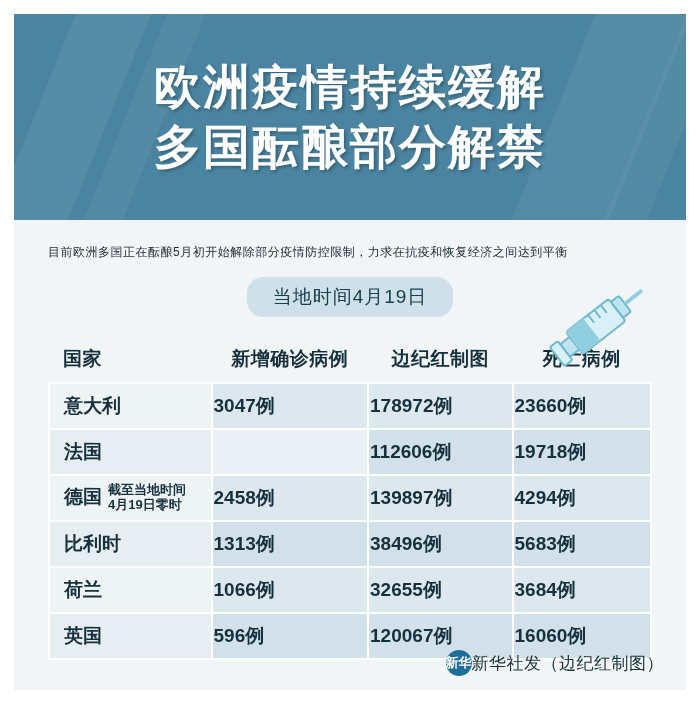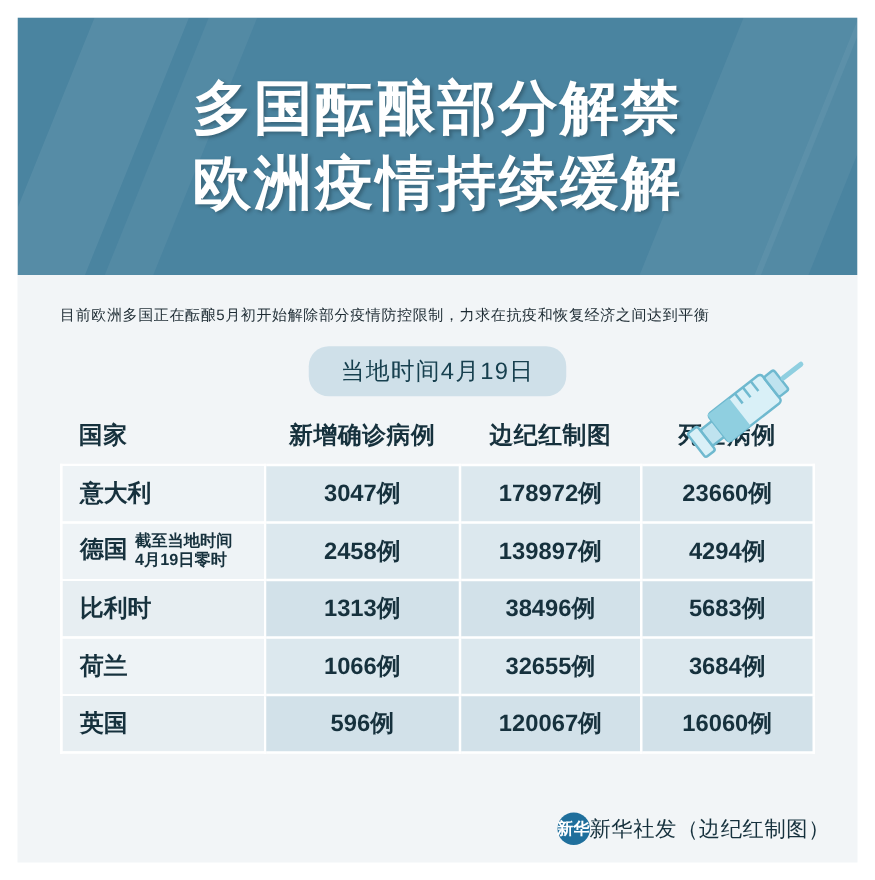--- a/index.html
+++ b/index.html
@@ -102,21 +102,21 @@
   .syringe {
     position: absolute;
     right: 26px;
     top: 52px;
     width: 120px;
     height: 110px;
   }
 
   
   table.data {
-    margin-top: 12px;
+    margin-top: 23px;
     width: 100%;
     border-collapse: collapse;
     table-layout: fixed;
   }
   table.data col.c0 { width: 27%; }
   table.data col.c1 { width: 26%; }
   table.data col.c2 { width: 24%; }
   table.data col.c3 { width: 23%; }
 
   table.data th {
@@ -129,21 +129,21 @@
   }
   table.data th.country-h {
     text-align: left;
     padding-left: 14px;
   }
   table.data td {
     height: 42px;
     font-size: 19px;
     font-weight: bold;
     color: #16313d;
-    text-align: center;
+    text-align: left;
     border-top: 2px solid #ffffff;
     border-bottom: 2px solid #ffffff;
     border-left: 2px solid #ffffff;
     border-right: 2px solid #ffffff;
     background: #dce8ee;
   }
   table.data td.country {
     text-align: left;
     padding-left: 14px;
     background: #eef3f6;
@@ -197,22 +197,22 @@
 
 <div class="poster">
   <div class="frame">
 
     <div class="banner">
       <div class="stripe s1"></div>
       <div class="stripe s2"></div>
       <div class="stripe s3"></div>
       <div class="stripe s4"></div>
       <div class="banner-inner">
+        <div class="title-line">欧洲疫情持续缓解</div>
         <div class="title-line">多国酝酿部分解禁</div>
-        <div class="title-line">欧洲疫情持续缓解</div>
       </div>
     </div>
 
     <div class="body-wrap">
 
       <div class="lede">目前欧洲多国正在酝酿5月初开始解除部分疫情防控限制，力求在抗疫和恢复经济之间达到平衡</div>
 
       <div class="syringe">
         <svg viewBox="0 0 120 110" width="120" height="110" aria-hidden="true">
           <g transform="rotate(-38 60 55)">
@@ -248,20 +248,26 @@
             <th>死亡病例</th>
           </tr>
         </thead>
         <tbody>
           <tr>
             <td class="country"><span>意大利</span></td>
             <td>3047例</td>
             <td>178972例</td>
             <td>23660例</td>
           </tr>
+          <tr class="alt">
+            <td class="country"><span>法国</span></td>
+            <td class="empty"></td>
+            <td>112606例</td>
+            <td>19718例</td>
+          </tr>
           <tr>
             <td class="country">
               <span>德国</span><span class="note" id="note-de">截至当地时间<br>4月19日零时</span>
             </td>
             <td>2458例</td>
             <td>139897例</td>
             <td>4294例</td>
           </tr>
           <tr class="alt">
             <td class="country"><span>比利时</span></td>

